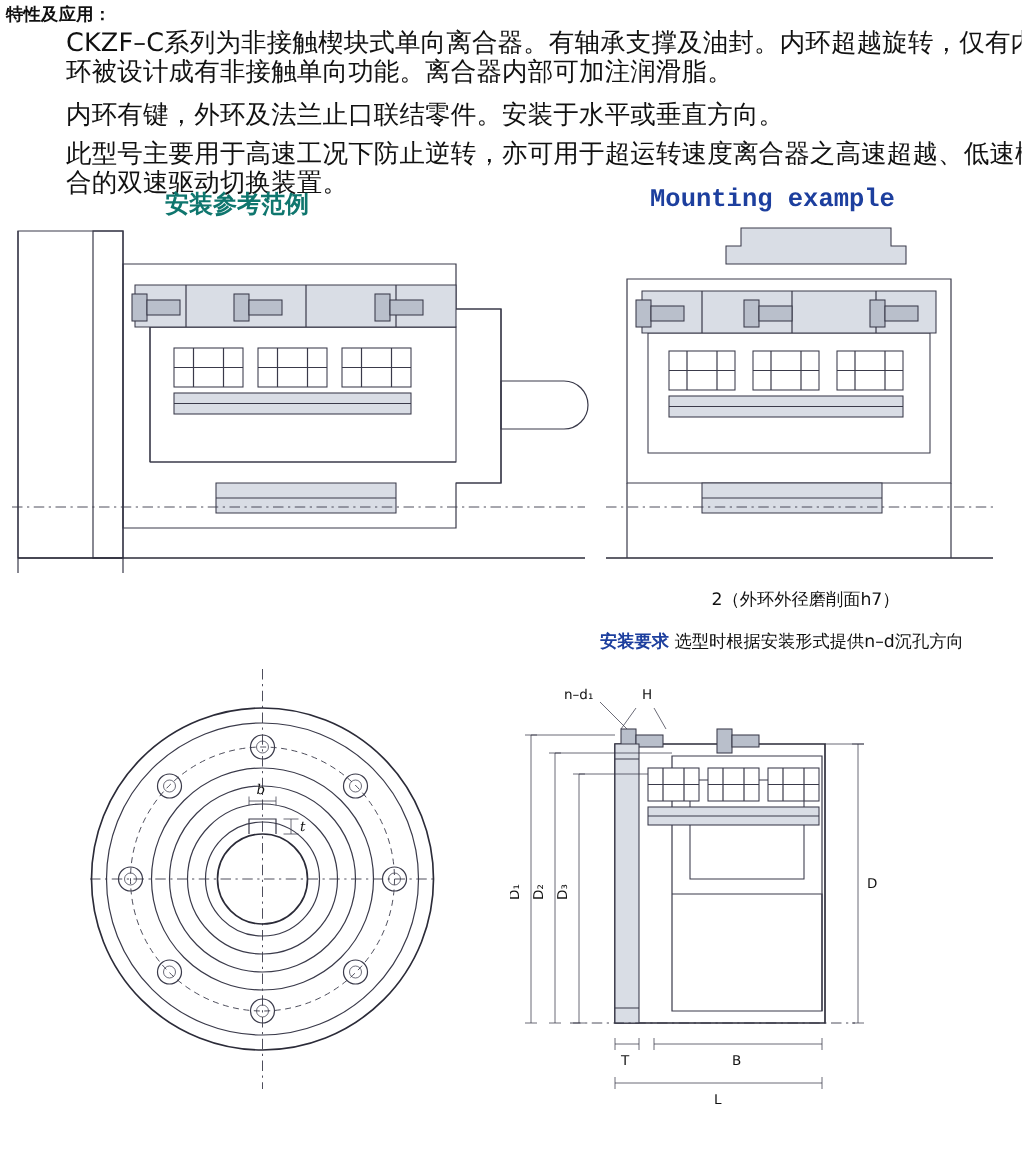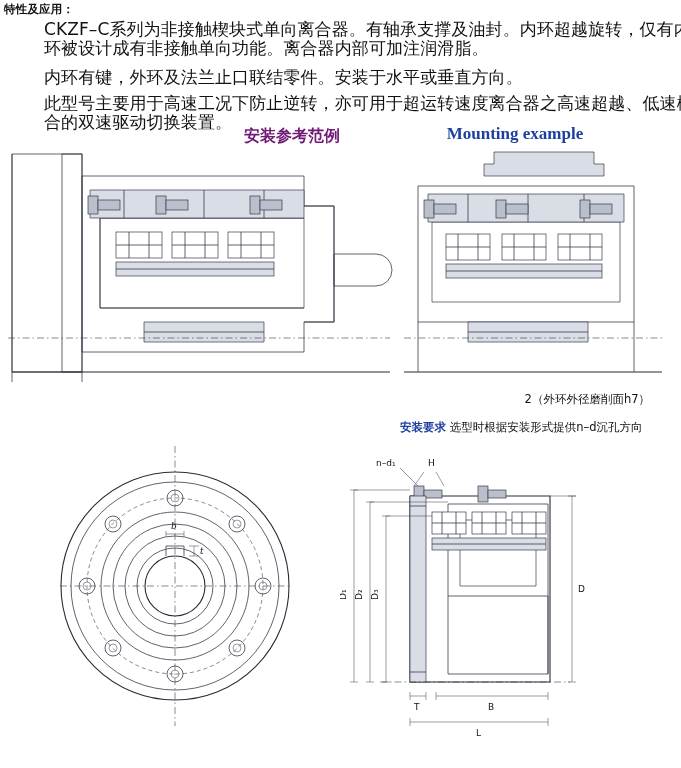--- a/index.html
+++ b/index.html
@@ -41,45 +41,45 @@
   .p1 { left: 16px; top: 20px; width: 660px; }
   .p2 { left: 16px; top: 68px; width: 660px; }
   .p3 { left: 16px; top: 94px; width: 660px; }
 
   
   .title-cn {
     position: absolute;
     left: 110px;
     top: 126px;
     width: 230px;
-    text-align: right;
+    text-align: left;
     font-size: 16px;
     font-weight: bold;
-    color: #701a75;
+    color: #0f766e;
   }
   .title-en {
     position: absolute;
     left: 400px;
     top: 124px;
     width: 230px;
     text-align: center;
     font-size: 17px;
     font-weight: bold;
     color: #1d3f9e;
-    font-family: Liberation Serif, serif;
+    font-family: Liberation Mono, monospace;
   }
 
   
   .cap {
     position: absolute;
     font-size: 11.5px;
     color: #111;
   }
   .cap1 { left: 120px; top: 400px; width: 220px; text-align: center; }
-  .cap2 { left: 400px; top: 392px; width: 250px; text-align: right; color:#111; }
+  .cap2 { left: 412px; top: 392px; width: 250px; text-align: center; color:#111; }
 
   .note {
     position: absolute;
     left: 400px;
     top: 420px;
     font-size: 11.5px;
     text-align: center;
   }
   .note .blue {
     color: #1d3f9e;

